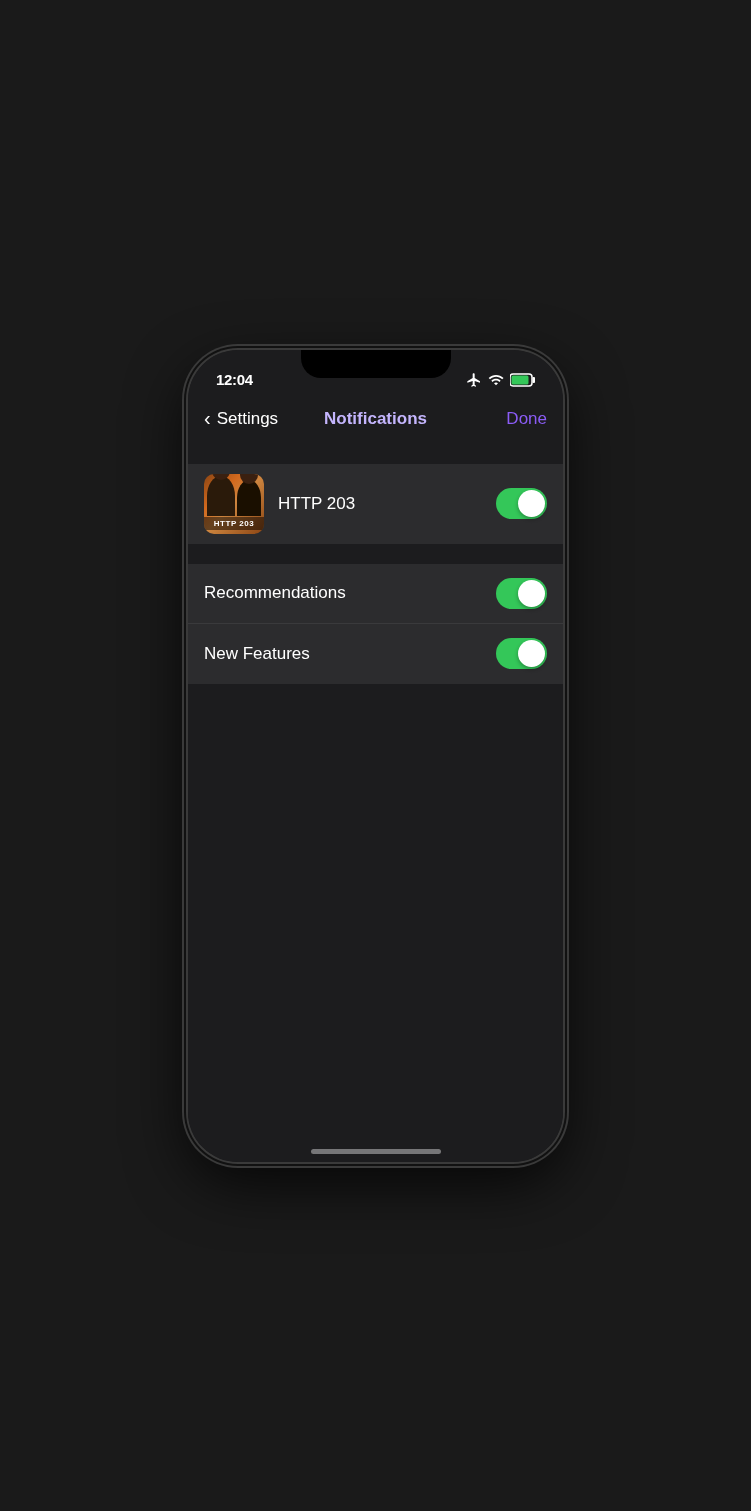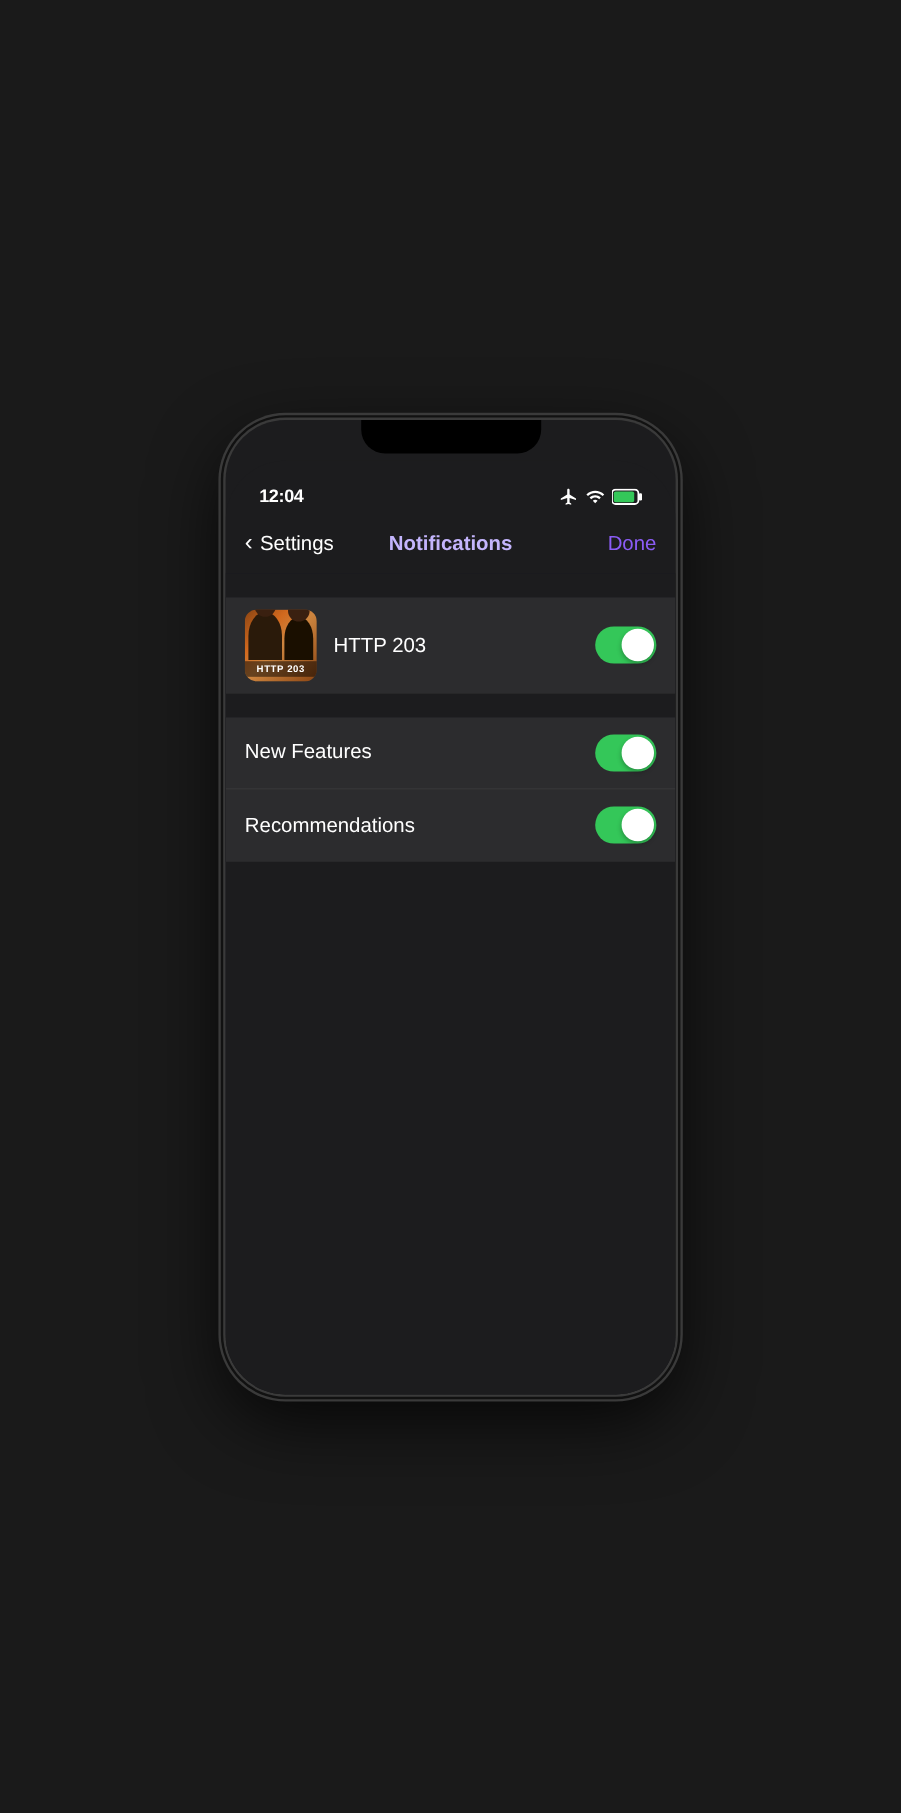--- a/index.html
+++ b/index.html
@@ -51,21 +51,20 @@
     }
 
     .screen {
       width: 100%;
       height: 100%;
       background: #1c1c1e;
       border-radius: 50px;
       overflow: hidden;
       display: flex;
       flex-direction: column;
-      margin-top: 34px;
     }
 
     
     .notch {
       position: absolute;
       top: 0;
       left: 50%;
       transform: translateX(-50%);
       width: 150px;
       height: 28px;
@@ -369,31 +368,31 @@
             <div class="toggle-knob"></div>
           </div>
         </div>
       </div>
 
 
       <div class="section-gap"></div>
 
       <div class="section-card">
         <div class="list-item">
+          <span class="item-label">Recommendations</span>
+          <div class="toggle">
+            <div class="toggle-knob"></div>
+          </div>
+        </div>
+        <div class="list-item">
           <span class="item-label">New Features</span>
           <div class="toggle">
             <div class="toggle-knob"></div>
           </div>
         </div>
-        <div class="list-item">
-          <span class="item-label">Recommendations</span>
-          <div class="toggle">
-            <div class="toggle-knob"></div>
-          </div>
-        </div>
       </div>
 
 
       <div class="remaining-space"></div>
     </div>
 
     <div class="home-indicator">
       <div class="home-bar"></div>
     </div>
 

